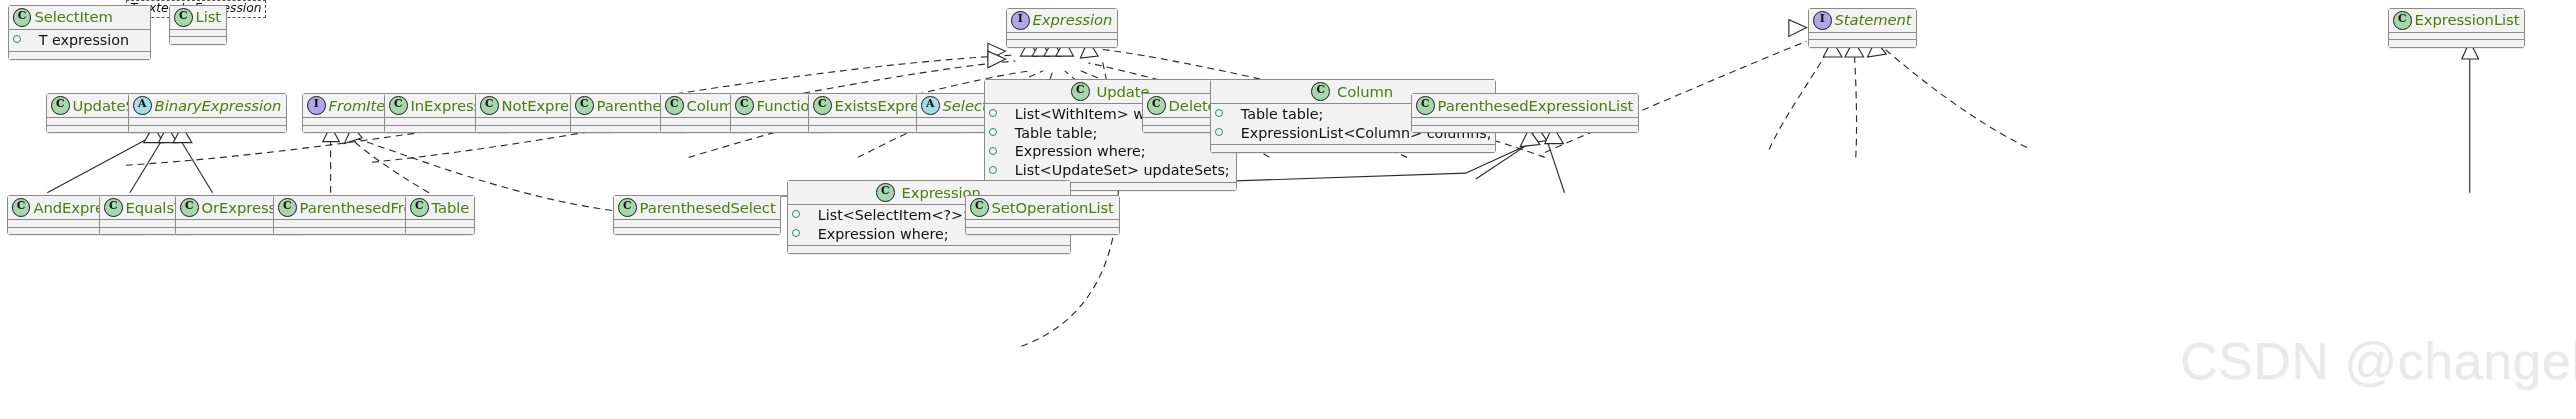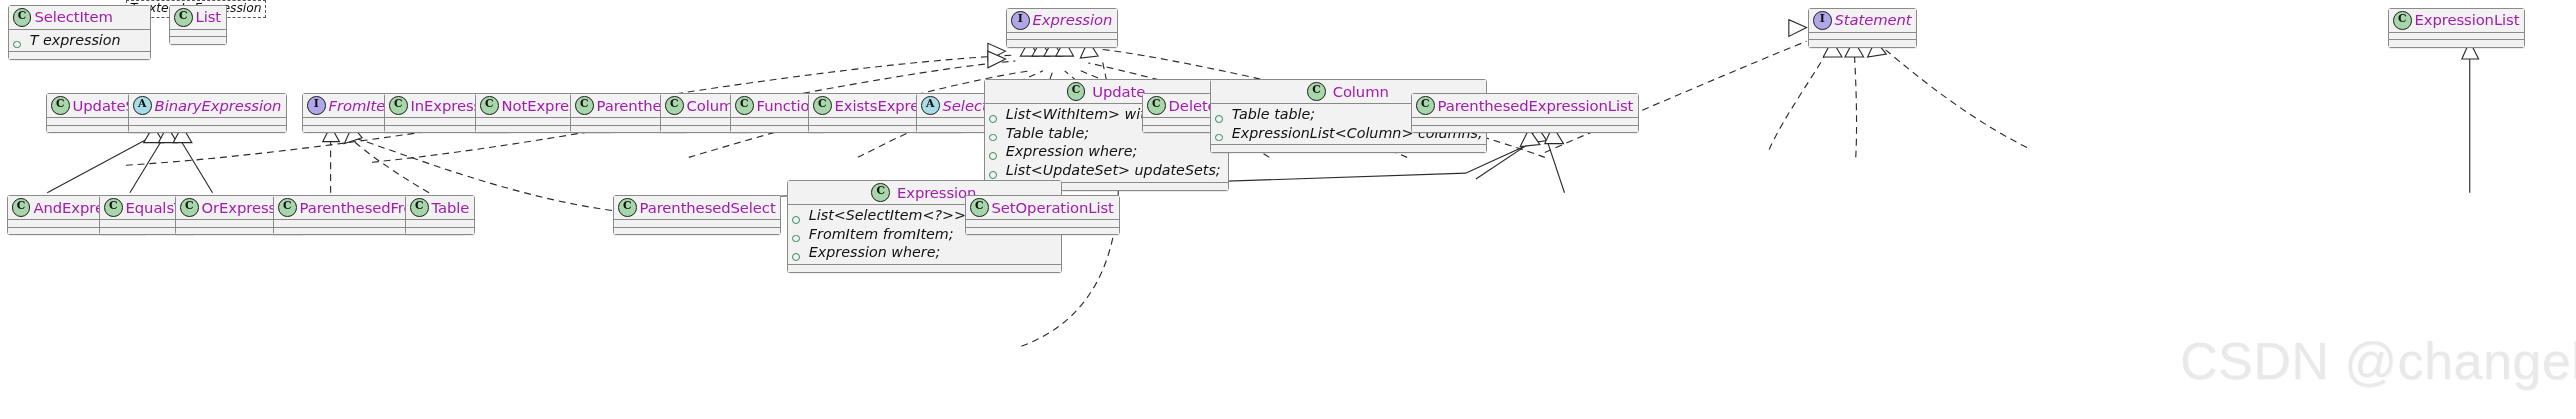--- a/index.html
+++ b/index.html
@@ -47,21 +47,21 @@
   }
   .node .attrs{
     background:#f2f2f2;
     padding:1px 3px 2px 3.9px;
   }
   .node .empty-band{height:6.9px;background:#f2f2f2;}
   .node .empty-band2{height:6.9px;background:#f2f2f2;}
 
   .nm{
     font-size:14.8px;
-    color:#a21caf;
+    color:#4d7c0f;
     letter-spacing:-0.1px;
   }
   .nm.ital{font-style:italic;}
 
   
   .badge{
     display:inline-block;
     width:16.7px;height:16.7px;
     border-radius:50%;
     border:1.5px solid #1d1d1d;
@@ -76,23 +76,22 @@
   .badge.c{background:#a8d6ab;}
   .badge.i{background:#b0a6e8;}
   .badge.a{background:#a8dde8;}
 
   .attr{
     font-size:14.3px;
     color:#111;
     white-space:nowrap;
     line-height:1.32;
     display:flex;
-    align-items:flex-end;
-    gap:9px;
-    font-style:italic;
+    align-items:center;
+    gap:18px;
   }
   .attr .dot{
     display:inline-block;
     width:5.9px;height:5.9px;
     border:1px solid #2e8b57;
     border-radius:50%;
     background:transparent;
     flex:0 0 auto;
     position:relative;
     top:-1px;
@@ -485,24 +484,20 @@
           <span class="nm">Expression</span>
         </div>
         <div class="sep"></div>
         <div class="attrs">
           <div class="attr">
             <span class="dot"></span>
             <span>List&lt;SelectItem&lt;?&gt;&gt; selectItems;</span>
           </div>
           <div class="attr">
             <span class="dot"></span>
-            <span>FromItem fromItem;</span>
-          </div>
-          <div class="attr">
-            <span class="dot"></span>
             <span>Expression where;</span>
           </div>
         </div>
         <div class="sep"></div>
         <div class="empty-band2"></div>
       </div>
       <div class="node" style="left: 965px; top: 195px; min-width: 91px;">
         <div class="hdr">
           <span class="badge c">C</span>
           <span class="nm">SetOperationList</span>

